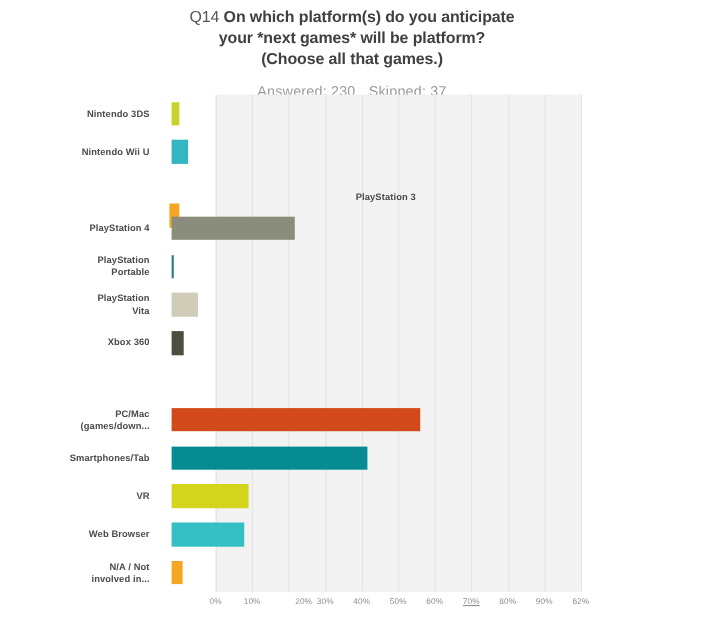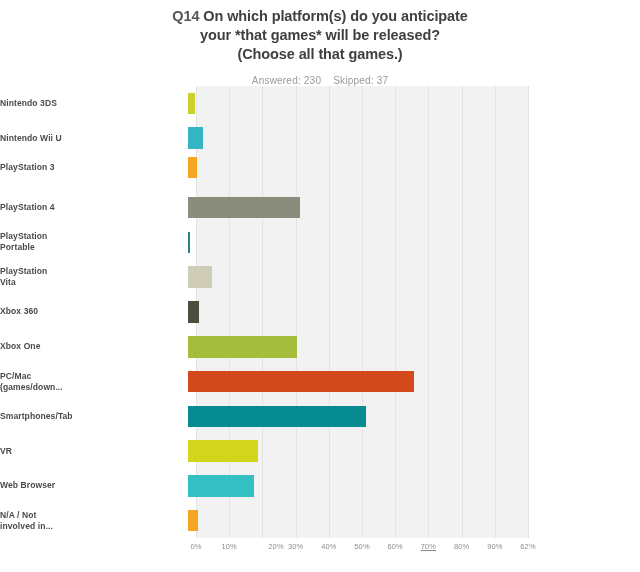--- a/index.html
+++ b/index.html
@@ -30,29 +30,29 @@
   .question-title {
     width: 330px;
     margin: 0 auto;
     font-size: 14.5px;
     font-weight: bold;
     line-height: 19px;
     color: #404040;
     letter-spacing: -0.1px;
   }
   .q-number {
-    font-weight: bold;
+    font-weight: normal;
     color: #555555;
   }
   .title-line {
     display: block;
   }
   .response-stats {
     margin-top: 11px;
-    font-size: 10px;
+    font-size: 13px;
     color: #9a9a9a;
     letter-spacing: 0.2px;
   }
   .stat-gap {
     display: inline-block;
     width: 12px;
   }
 
   
   .chart-wrap {
@@ -87,23 +87,24 @@
     height: 452px;
   }
   .bar-row {
     position: absolute;
     left: 0;
     width: 640px;
     display: flex;
     align-items: center;
   }
   .cat-label {
-    width: 188px;
-    padding-right: 10px;
+    width: 156px;
+    padding-right: 20px;
     box-sizing: border-box;
+    text-align: right;
     font-size: 8.5px;
     font-weight: bold;
     color: #4a4a4a;
     line-height: 11px;
     letter-spacing: 0.1px;
   }
   .bar-track {
     position: relative;
     width: 332px;
     height: 100%;
@@ -135,21 +136,21 @@
   }
 </style>
 </head>
 <body>
 
 <div id="survey-page">
 
   <div class="header-block">
     <div class="question-title">
       <span class="title-line"><span class="q-number">Q14</span> <span>On which platform(s) do you anticipate</span></span>
-      <span class="title-line">your *that games* will be released?</span>
+      <span class="title-line">your *next games* will be platform?</span>
       <span class="title-line">(Choose all that games.)</span>
     </div>
     <div class="response-stats">
       <span>Answered: 230</span><span class="stat-gap"></span><span>Skipped: 37</span>
     </div>
   </div>
 
   <div class="chart-wrap">
     <div class="plot-area" id="plot-area">
         <div class="gridline" style="left: 0px;"></div>
@@ -174,21 +175,21 @@
           </div>
         </div>
         <div class="bar-row" style="top: 34.7692px; height: 34.7692px;">
           <div class="cat-label">
             <div>Nintendo Wii U</div>
           </div>
           <div class="bar-track" style="height: 21.5569px;">
             <div class="bar" title="Nintendo Wii U 4.5%" style="width: 14.94px; background: rgb(52, 182, 194);"></div>
           </div>
         </div>
-        <div class="bar-row" style="top: 64px; height: 34.7692px;">
+        <div class="bar-row" style="top: 88px; height: 34.7692px; flex-direction: column;">
           <div class="cat-label">
             <div>PlayStation 3</div>
           </div>
           <div class="bar-track" style="height: 21.5569px;">
             <div class="bar" title="PlayStation 3 2.8%" style="width: 9.296px; background: rgb(245, 166, 35);"></div>
           </div>
         </div>
         <div class="bar-row" style="top: 104.308px; height: 34.7692px;">
           <div class="cat-label">
             <div>PlayStation 4</div>
@@ -214,28 +215,20 @@
           <div class="bar-track" style="height: 21.5569px;">
             <div class="bar" title="PlayStation 7.2%" style="width: 23.904px; background: rgb(207, 204, 184);"></div>
           </div>
         </div>
         <div class="bar-row" style="top: 208.615px; height: 34.7692px;">
           <div class="cat-label">
             <div>Xbox 360</div>
           </div>
           <div class="bar-track" style="height: 21.5569px;">
             <div class="bar" title="Xbox 360 3.3%" style="width: 10.956px; background: rgb(78, 78, 64);"></div>
-          </div>
-        </div>
-        <div class="bar-row" style="top: 243.385px; height: 34.7692px;">
-          <div class="cat-label">
-            <div>Xbox One</div>
-          </div>
-          <div class="bar-track" style="height: 21.5569px;">
-            <div class="bar" title="Xbox One 32.7%" style="width: 108.564px; background: rgb(165, 189, 60);"></div>
           </div>
         </div>
         <div class="bar-row" style="top: 278.154px; height: 34.7692px;">
           <div class="cat-label">
             <div>PC/Mac</div>
             <div>(games/down...</div>
           </div>
           <div class="bar-track" style="height: 21.5569px;">
             <div class="bar" title="PC/Mac 68%" style="width: 225.76px; background: rgb(210, 74, 28);"></div>
           </div>

